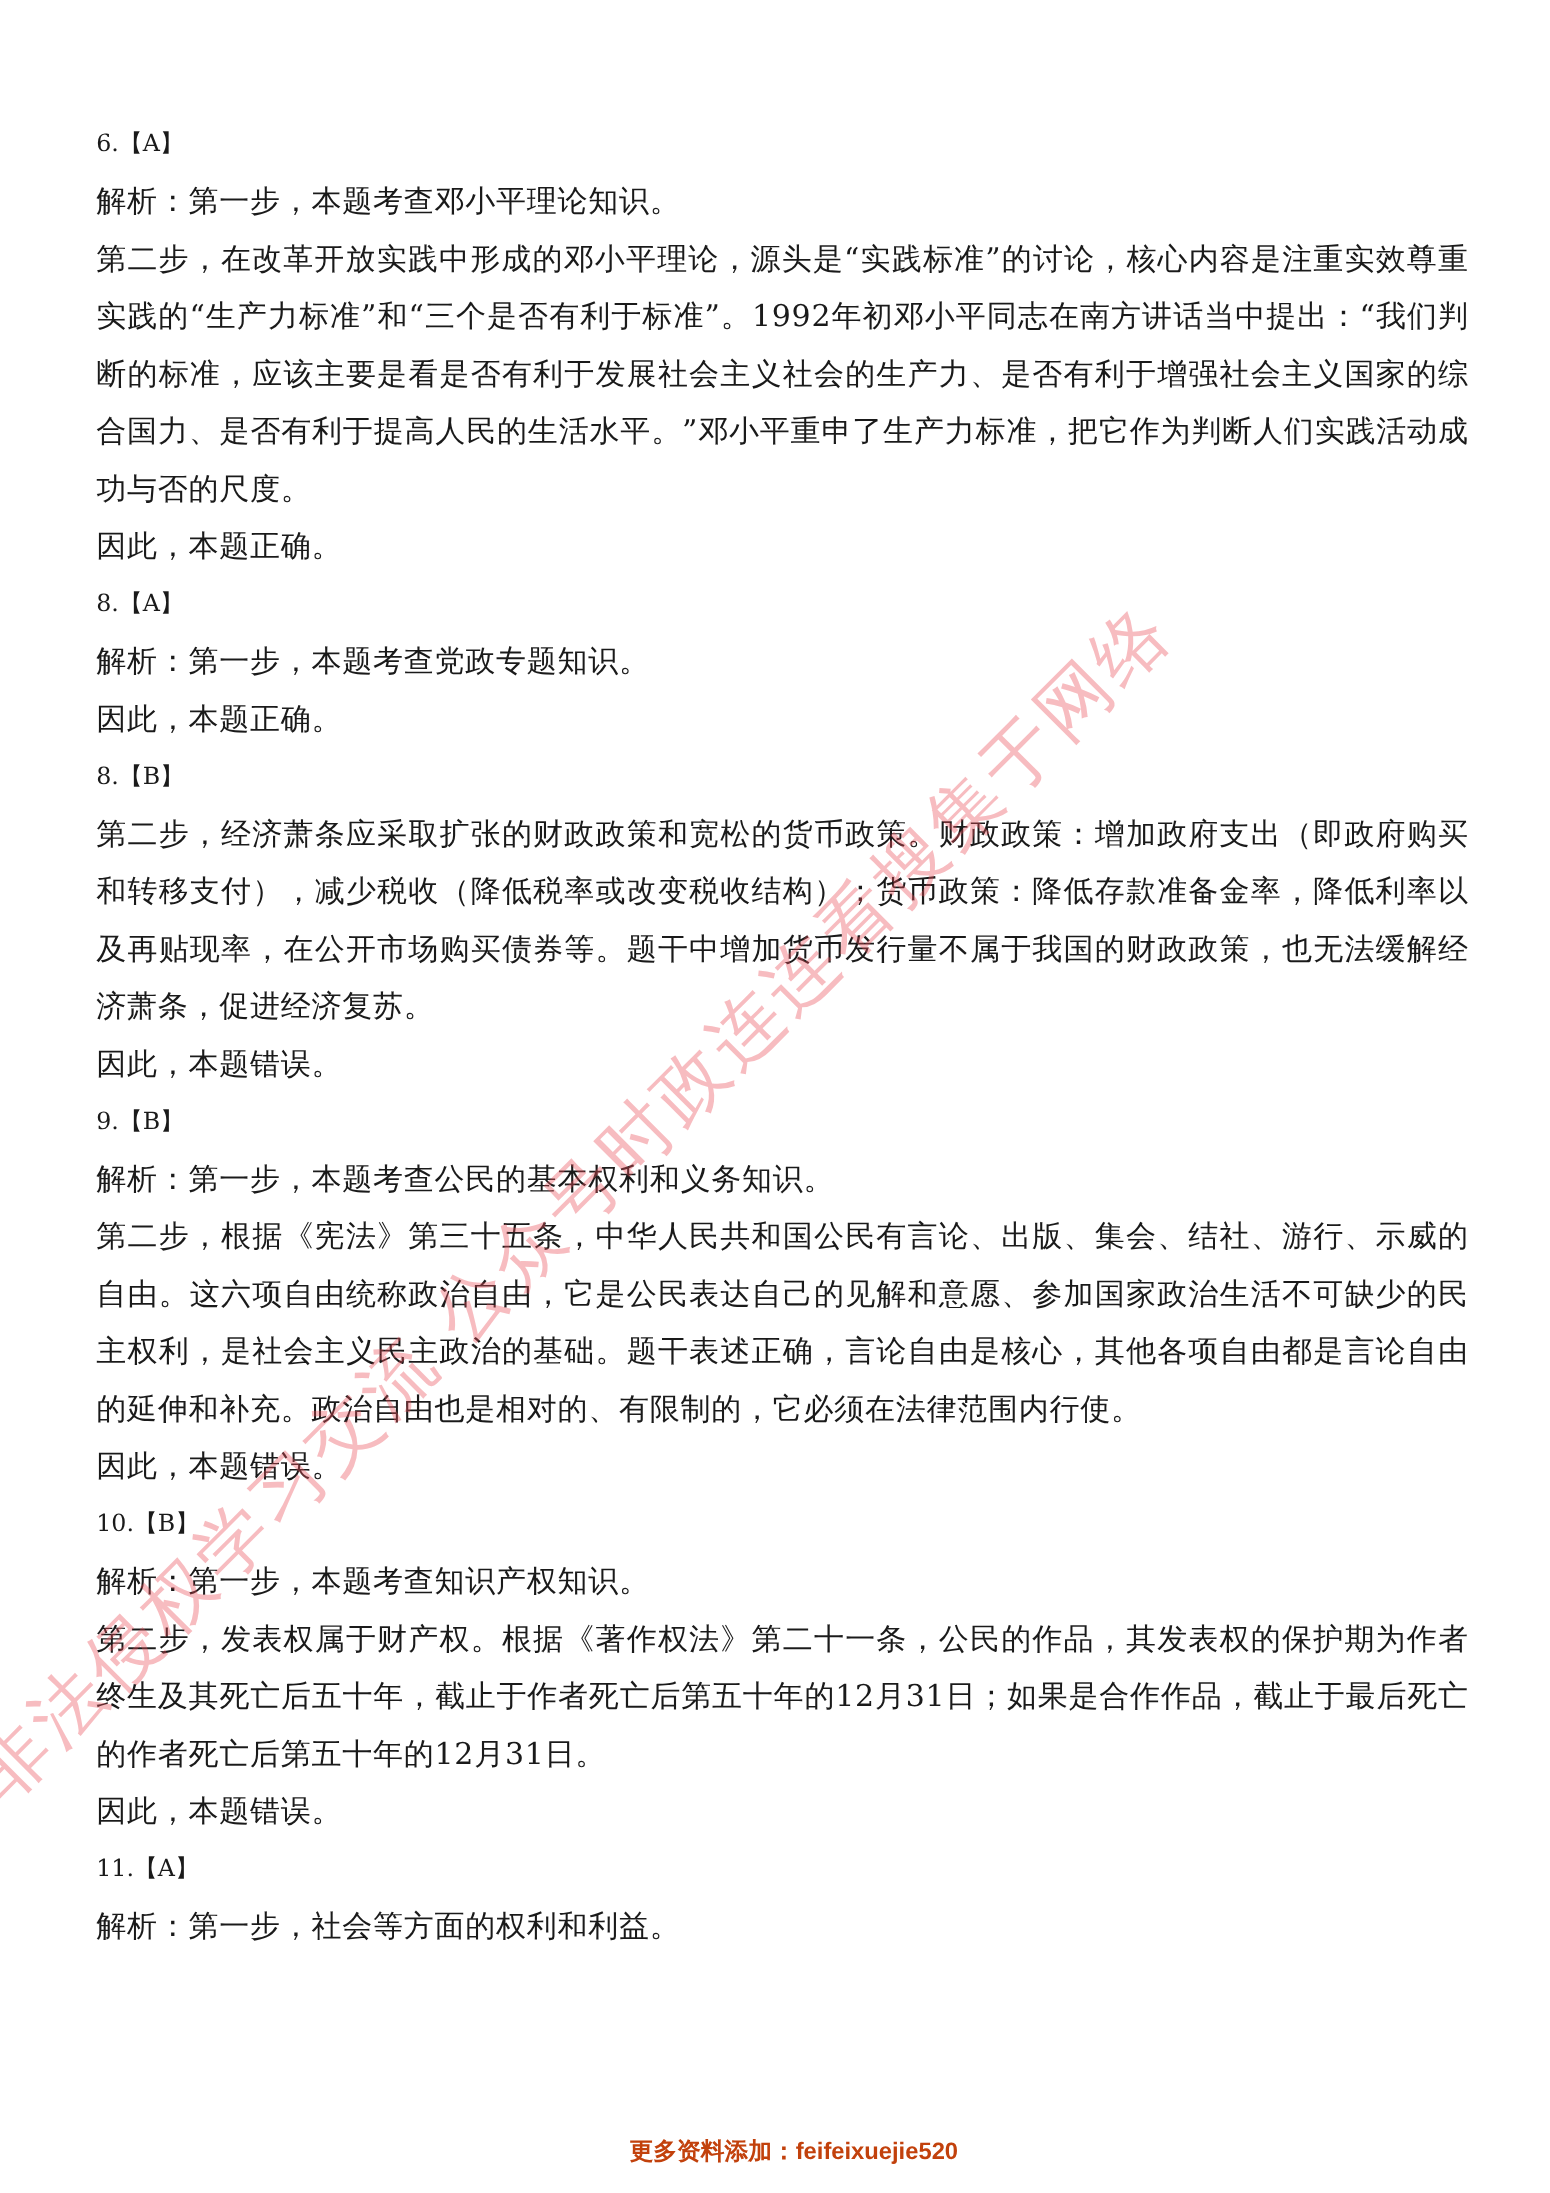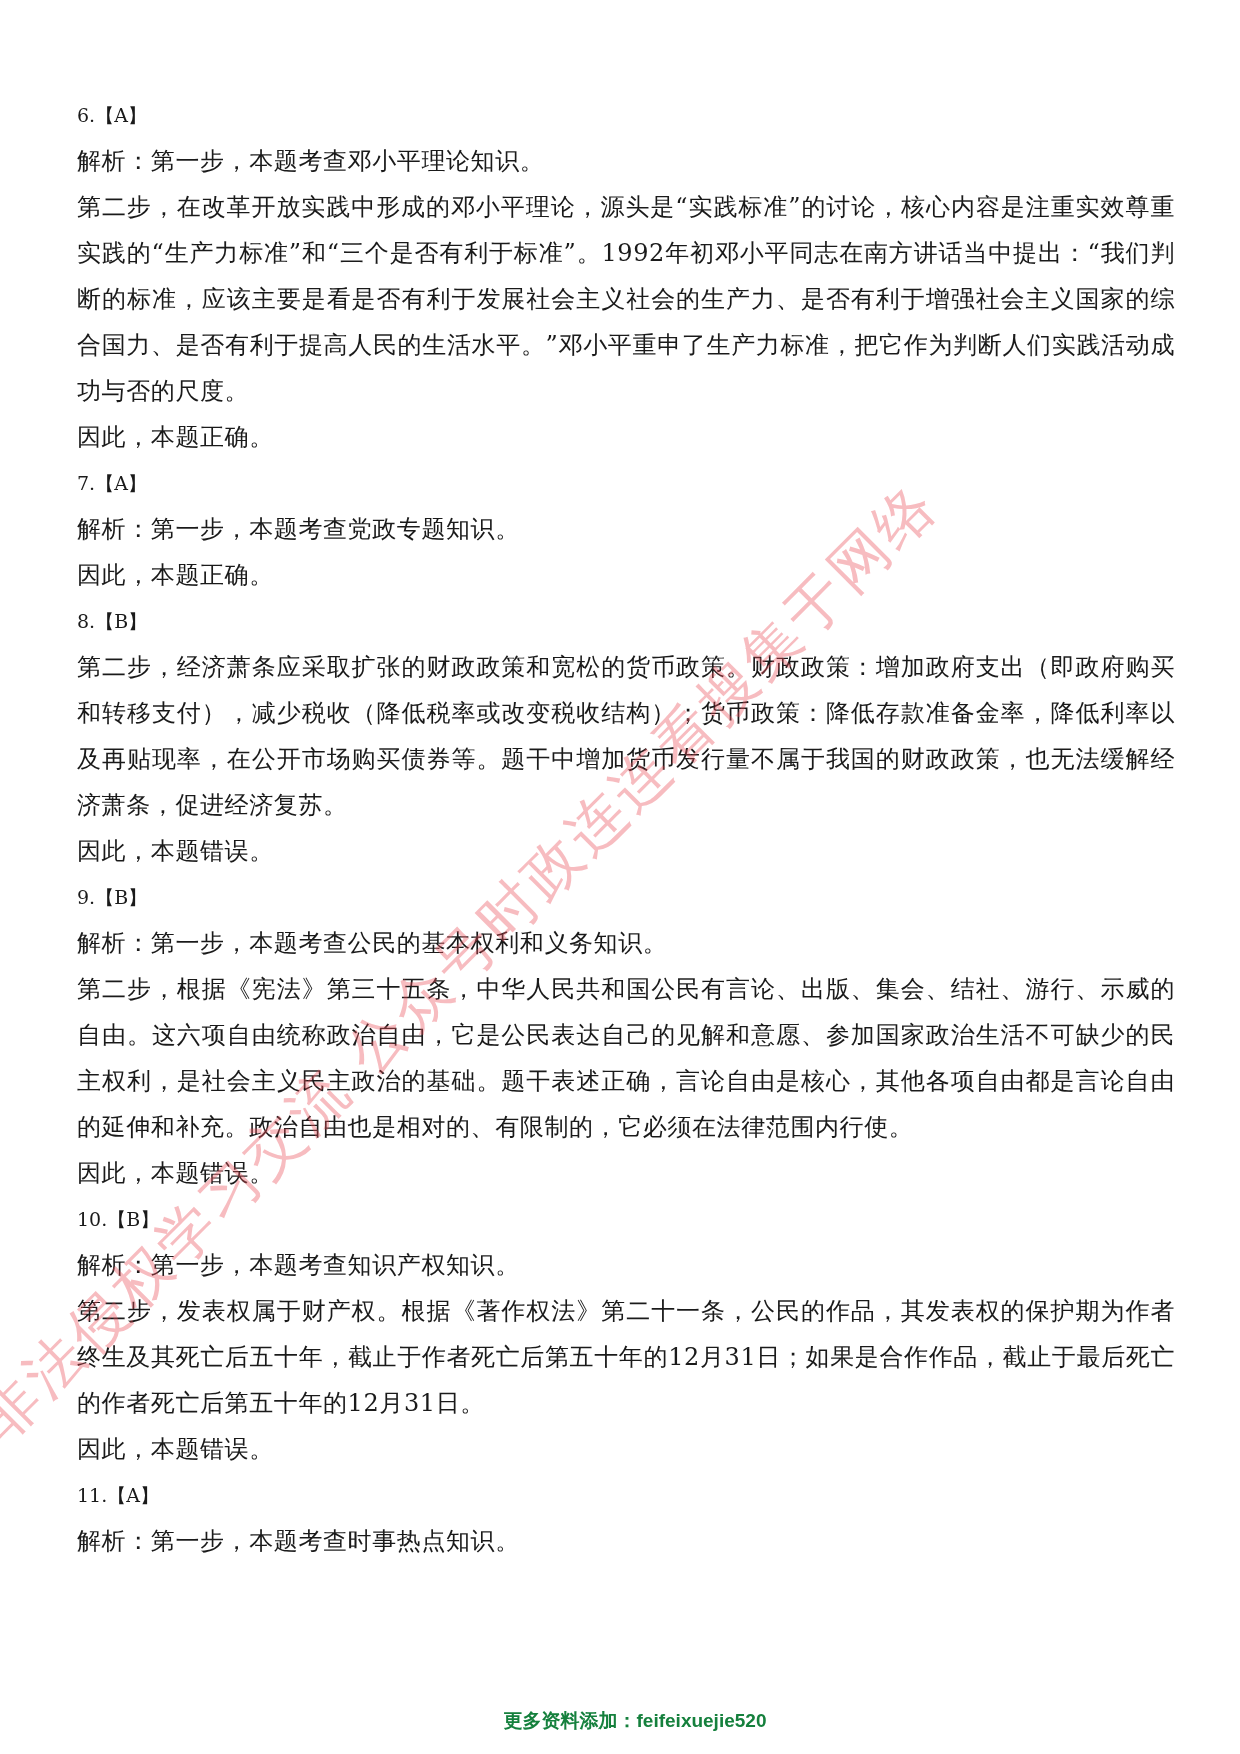--- a/index.html
+++ b/index.html
@@ -41,21 +41,21 @@
       height: 46px;
     }
     .footer {
       position: absolute;
       left: 0;
       width: 1240px;
       top: 1708px;
       text-align: center;
       font-size: 19px;
       font-weight: bold;
-      color: #15803d;
+      color: #c2410c;
       padding-left: 30px;
       box-sizing: border-box;
     }
     .footer .code {
       font-family: "Liberation Sans", "DejaVu Sans", sans-serif;
       font-weight: bold;
     }
     .watermark {
       position: absolute;
       color: rgba(235, 80, 90, 0.38);
@@ -81,21 +81,21 @@
   <div class="content">
 
     <section>
       <div class="qnum">6.【A】</div>
       <div class="para">解析：第一步，本题考查邓小平理论知识。</div>
       <div class="para">第二步，在改革开放实践中形成的邓小平理论，源头是“实践标准”的讨论，核心内容是注重实效尊重实践的“生产力标准”和“三个是否有利于标准”。1992年初邓小平同志在南方讲话当中提出：“我们判断的标准，应该主要是看是否有利于发展社会主义社会的生产力、是否有利于增强社会主义国家的综合国力、是否有利于提高人民的生活水平。”邓小平重申了生产力标准，把它作为判断人们实践活动成功与否的尺度。</div>
       <div class="para">因此，本题正确。</div>
     </section>
 
     <section>
-      <div class="qnum">7.【A】</div>
+      <div class="qnum">8.【A】</div>
       <div class="para">解析：第一步，本题考查党政专题知识。</div>
       <div class="para">因此，本题正确。</div>
     </section>
 
     <section>
       <div class="qnum">8.【B】</div>
       <div class="para">第二步，经济萧条应采取扩张的财政政策和宽松的货币政策。财政政策：增加政府支出（即政府购买和转移支付），减少税收（降低税率或改变税收结构）；货币政策：降低存款准备金率，降低利率以及再贴现率，在公开市场购买债券等。题干中增加货币发行量不属于我国的财政政策，也无法缓解经济萧条，促进经济复苏。</div>
       <div class="para">因此，本题错误。</div>
     </section>
 
@@ -108,21 +108,21 @@
 
     <section>
       <div class="qnum">10.【B】</div>
       <div class="para">解析：第一步，本题考查知识产权知识。</div>
       <div class="para">第二步，发表权属于财产权。根据《著作权法》第二十一条，公民的作品，其发表权的保护期为作者终生及其死亡后五十年，截止于作者死亡后第五十年的12月31日；如果是合作作品，截止于最后死亡的作者死亡后第五十年的12月31日。</div>
       <div class="para">因此，本题错误。</div>
     </section>
 
     <section>
       <div class="qnum">11.【A】</div>
-      <div class="para">解析：第一步，本题考查时事热点知识。</div>
+      <div class="para">解析：第一步，社会等方面的权利和利益。</div>
     </section>
 
   </div>
 
   <div class="watermark wm1">非法侵权学习交流  公众号时政连连看搜集于网络</div>
 
   <div class="footer">
     <span>更多资料添加：</span><span class="code">feifeixuejie520</span>
   </div>
 

